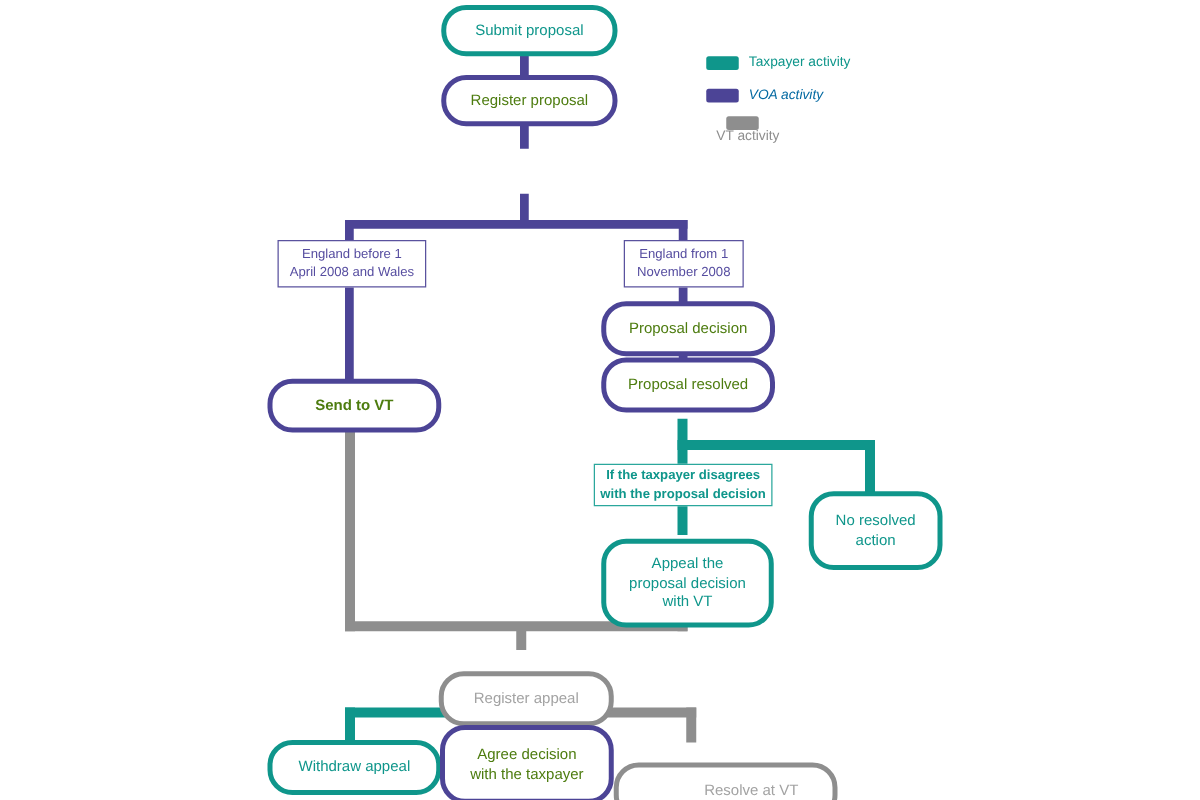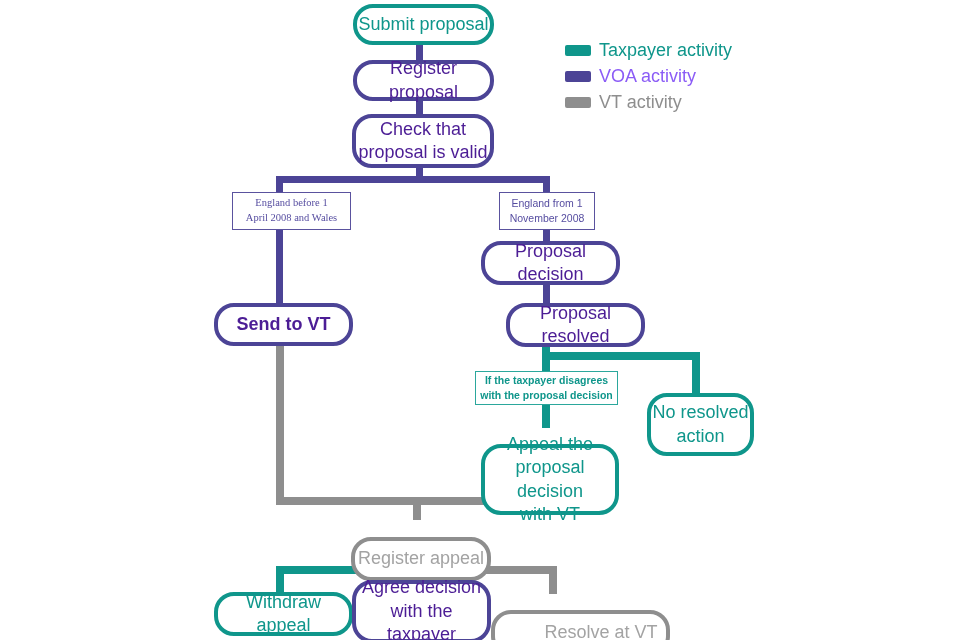--- a/index.html
+++ b/index.html
@@ -9,39 +9,39 @@
   }
   
   .line{position:absolute;}
   .c-teal{background:#0F968B;}
   .c-purple{background:#4C4496;}
   .c-gray{background:#8E8E8E;}
   
   .node{
     position:absolute;display:flex;align-items:center;justify-content:center;
     text-align:center;background:#ffffff;border-radius:20px;
-    font-size:18px;line-height:1.3;white-space:pre-line;z-index:3;
+    font-size:12px;line-height:1.3;white-space:pre-line;z-index:3;
   }
   .node.teal{border:4.5px solid #0F968B;color:#0F968B;}
-  .node.purple{border:4.5px solid #4C4496;color:#4c1d95;}
+  .node.purple{border:4.5px solid #4C4496;color:#4d7c0f;}
   .node.gray{border:4.5px solid #8E8E8E;color:#A3A3A3;margin-top:20px;}
   
   .cond{
     position:absolute;display:flex;align-items:center;justify-content:center;
     text-align:center;background:#ffffff;font-size:10.5px;line-height:1.4;
     white-space:pre-line;z-index:4;
   }
   .cond.purple{border:1.5px solid #5A529E;color:#564DA0;}
   .cond.teal{border:1.5px solid #2BA79C;color:#0F968B;font-weight:bold;}
   
   .legend-row{position:absolute;left:565px;display:flex;align-items:center;height:18px;z-index:3;}
   .swatch{width:26px;height:11px;border-radius:2px;flex:0 0 auto;}
-  .legend-label{margin-left:8px;font-size:18px;line-height:1;}
+  .legend-label{margin-left:8px;font-size:11px;line-height:1;}
   .lbl-teal{color:#0F968B;}
-  .lbl-purple{color:#8b5cf6;}
+  .lbl-purple{color:#0369a1;font-style:italic;}
   .lbl-gray{color:#8E8E8E;}
 </style>
 </head>
 <body>
 
 <div id="canvas">
 
   <div class="line c-purple" style="left:416px;top:30px;width:7px;height:35px;"></div>
   <div class="line c-purple" style="left:416px;top:87px;width:7px;height:32px;"></div>
   <div class="line c-purple" style="left:416px;top:155px;width:7px;height:26px;"></div>
@@ -66,43 +66,41 @@
   <div class="line c-purple" style="left:413px;top:550px;width:8px;height:33px;"></div>
 
   <div class="legend-row" style="top:41px;">
     <span class="swatch" style="background:#0F968B;"></span>
     <span class="legend-label lbl-teal">Taxpayer activity</span>
   </div>
   <div class="legend-row" style="top:67px;">
     <span class="swatch" style="background:#4C4496;"></span>
     <span class="legend-label lbl-purple">VOA activity</span>
   </div>
-  <div class="legend-row" style="top:93px;">
+  <div class="legend-row" style="top:93px;flex-direction:column;">
     <span class="swatch" style="background:#8E8E8E;"></span>
     <span class="legend-label lbl-gray">VT activity</span>
   </div>
 
   <div class="node teal" style="left:353px;top:4px;width:133px;height:33px;">Submit proposal</div>
   <div class="node purple" style="left:353px;top:60px;width:133px;height:33px;">Register proposal</div>
-  <div class="node purple" style="left:352px;top:114px;width:134px;height:46px;">Check that
-proposal is valid</div>
 
-  <div class="cond purple" style="left:232px;top:192px;width:117px;height:36px;font-family:Liberation Serif, serif;">England before 1
+  <div class="cond purple" style="left:222px;top:192px;width:117px;height:36px;">England before 1
 April 2008 and Wales</div>
   <div class="cond purple" style="left:499px;top:192px;width:94px;height:36px;">England from 1
 November 2008</div>
 
   <div class="node purple" style="left:481px;top:241px;width:131px;height:36px;">Proposal decision</div>
-  <div class="node purple" style="left:481px;top:303px;width:131px;height:36px;margin-left:25px;">Proposal resolved</div>
+  <div class="node purple" style="left:481px;top:286px;width:131px;height:36px;">Proposal resolved</div>
   <div class="node purple" style="left:214px;top:303px;width:131px;height:35px;font-weight:bold;">Send to VT</div>
 
   <div class="cond teal" style="left:475px;top:371px;width:141px;height:32px;">If the taxpayer disagrees
 with the proposal decision</div>
 
-  <div class="node teal" style="left:481px;top:444px;width:130px;height:63px;">Appeal the
+  <div class="node teal" style="left:481px;top:431px;width:130px;height:63px;">Appeal the
 proposal decision
 with VT</div>
   <div class="node teal" style="left:647px;top:393px;width:99px;height:55px;">No resolved
 action</div>
 
   <div class="node gray" style="left:351px;top:517px;width:132px;height:36px;">Register appeal</div>
 
   <div class="node teal" style="left:214px;top:592px;width:131px;height:36px;">Withdraw appeal</div>
   <div class="node purple" style="left:352px;top:580px;width:131px;height:55px;">Agree decision
 with the taxpayer</div>

